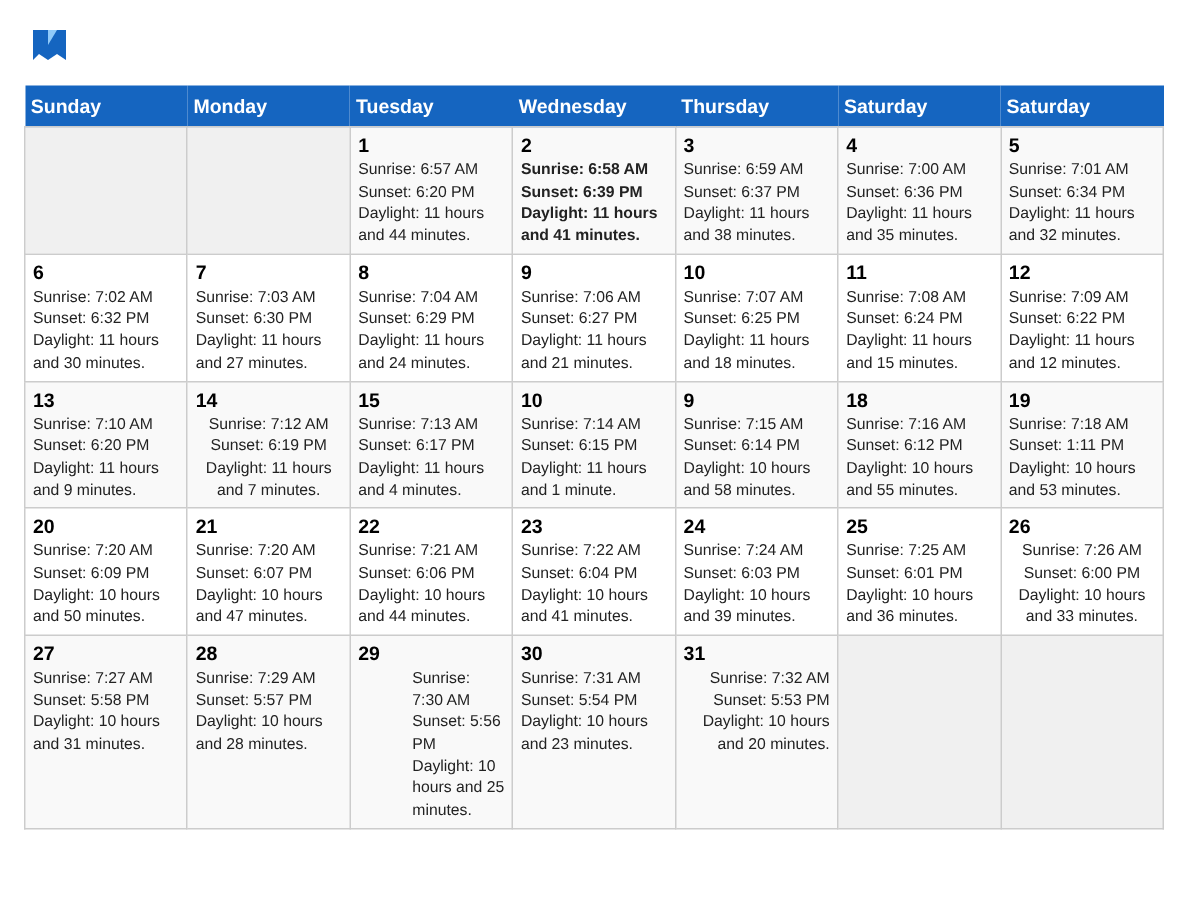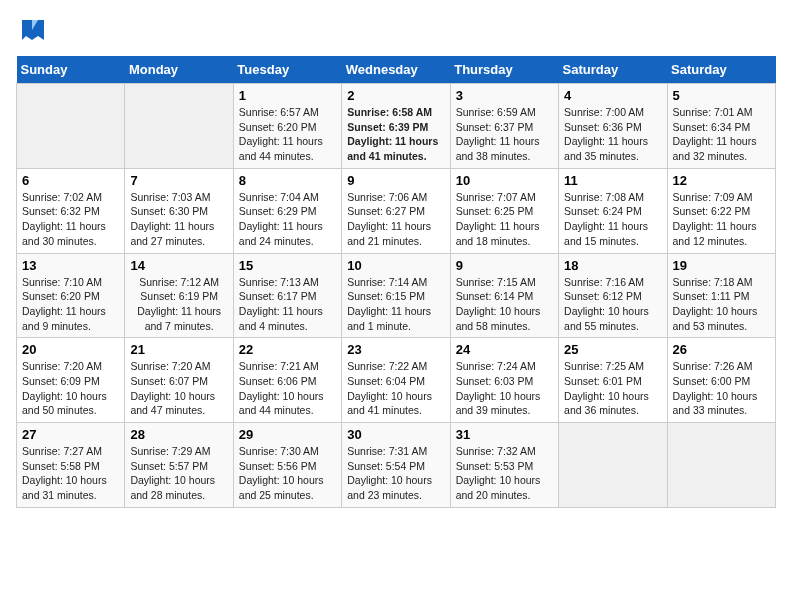--- a/index.html
+++ b/index.html
@@ -275,53 +275,53 @@
 Daylight: 10 hours and 39 minutes.</div>
         </td>
         <td>
           <span class="day-num">25</span>
           <div class="day-info" style="white-space: pre-line;">Sunrise: 7:25 AM
 Sunset: 6:01 PM
 Daylight: 10 hours and 36 minutes.</div>
         </td>
         <td>
           <span class="day-num">26</span>
-          <div class="day-info" style="white-space: pre-line;">Sunrise: 7:26 AM
+          <div class="day-info" style="white-space: pre-line; text-align: center;">Sunrise: 7:26 AM
 Sunset: 6:00 PM
 Daylight: 10 hours and 33 minutes.</div>
         </td>
       </tr>
       <tr>
         <td>
           <span class="day-num">27</span>
           <div class="day-info" style="white-space: pre-line;">Sunrise: 7:27 AM
 Sunset: 5:58 PM
 Daylight: 10 hours and 31 minutes.</div>
         </td>
         <td>
           <span class="day-num">28</span>
           <div class="day-info" style="white-space: pre-line;">Sunrise: 7:29 AM
 Sunset: 5:57 PM
 Daylight: 10 hours and 28 minutes.</div>
         </td>
         <td>
           <span class="day-num">29</span>
-          <div class="day-info" style="white-space: pre-line;">Sunrise: 7:30 AM
+          <div class="day-info" style="white-space: pre-line; margin-left: 36px;">Sunrise: 7:30 AM
 Sunset: 5:56 PM
 Daylight: 10 hours and 25 minutes.</div>
         </td>
         <td>
           <span class="day-num">30</span>
           <div class="day-info" style="white-space: pre-line;">Sunrise: 7:31 AM
 Sunset: 5:54 PM
 Daylight: 10 hours and 23 minutes.</div>
         </td>
         <td>
           <span class="day-num">31</span>
-          <div class="day-info" style="white-space: pre-line;">Sunrise: 7:32 AM
+          <div class="day-info" style="white-space: pre-line; text-align: right;">Sunrise: 7:32 AM
 Sunset: 5:53 PM
 Daylight: 10 hours and 20 minutes.</div>
         </td>
         <td class="empty-cell"></td>
         <td class="empty-cell"></td>
       </tr>
     </tbody>
 </table>
 
 </body></html>

